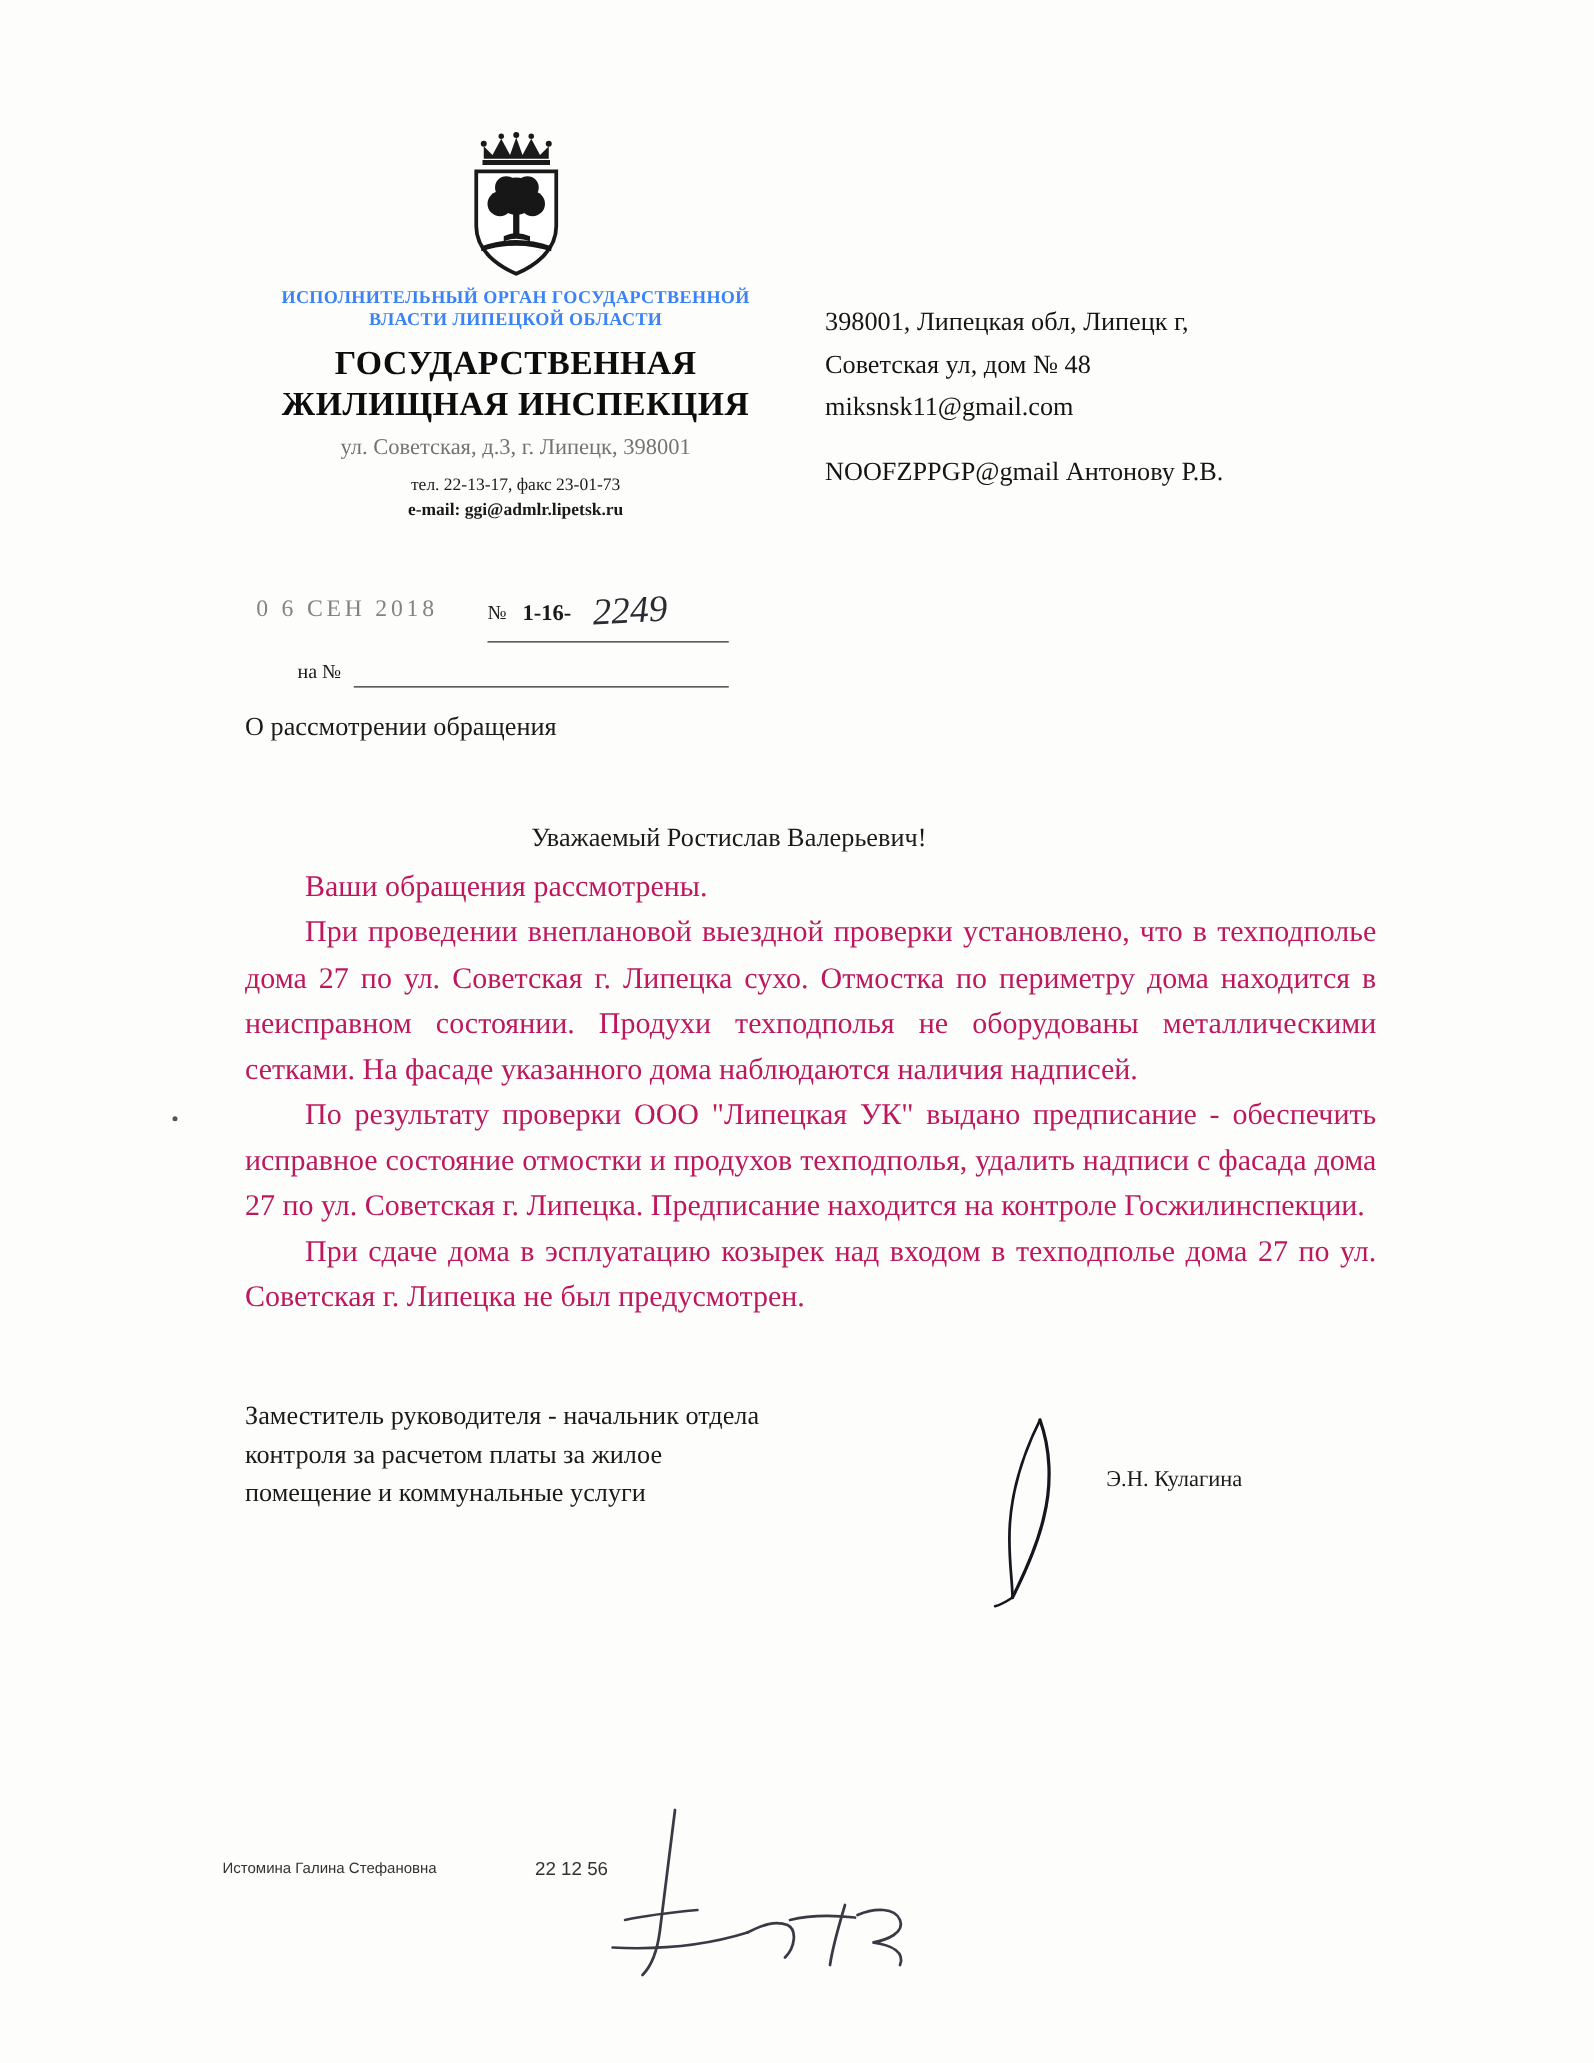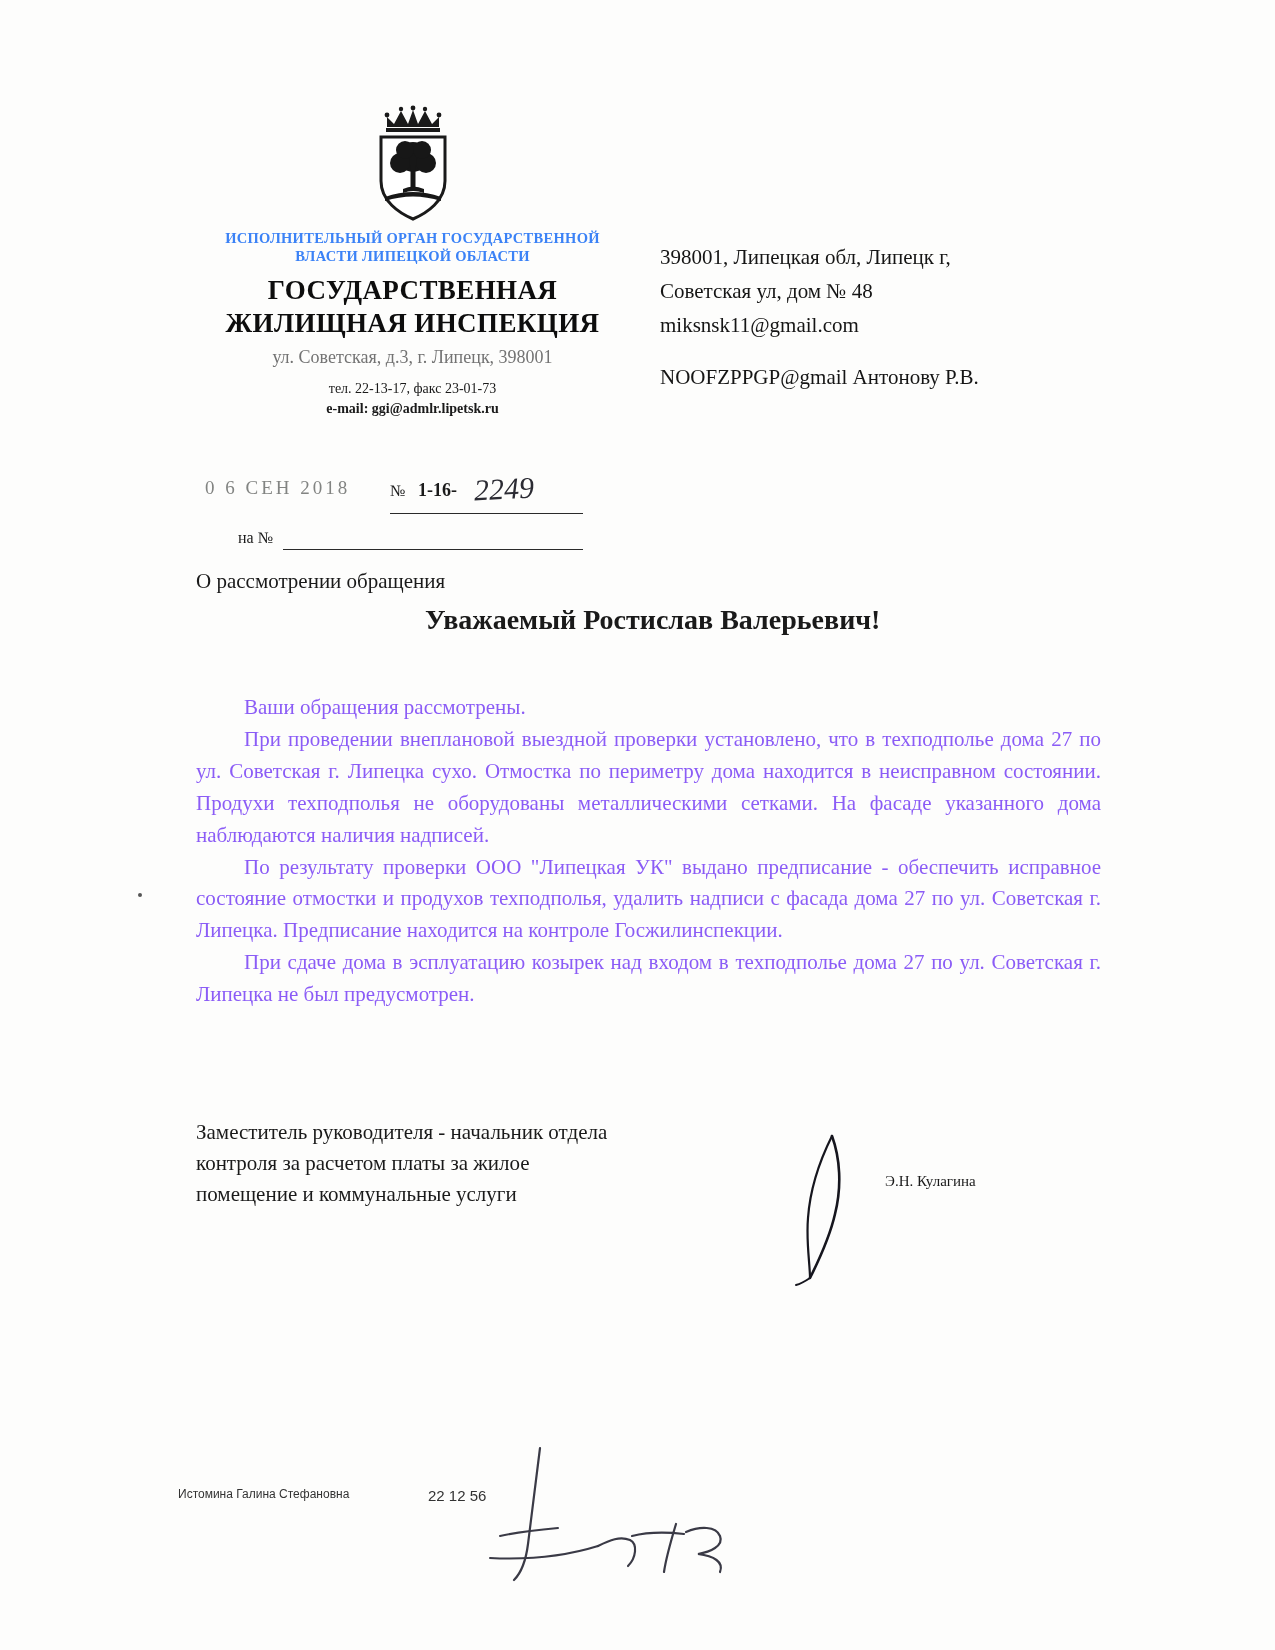--- a/index.html
+++ b/index.html
@@ -147,55 +147,55 @@
     position: absolute;
     left: 196px;
     top: 569px;
     font-size: 21px;
   }
 
   
   .salutation {
     position: absolute;
     left: 425px;
-    top: 604px;
-    font-size: 28px;
-    font-weight: bold;
+    top: 658px;
+    font-size: 21px;
+    font-weight: normal;
   }
 
   
   .body-text {
     position: absolute;
     left: 196px;
     top: 692px;
     width: 905px;
-    font-size: 21px;
+    font-size: 24px;
     line-height: 1.52;
     text-align: justify;
-    color: #8b5cf6;
+    color: #be185d;
   }
   .body-text p {
     margin: 0 0 0 0;
     text-indent: 48px;
   }
   .body-text p + p { margin-top: 0; }
 
   
   .sig-title {
     position: absolute;
     left: 196px;
     top: 1117px;
     font-size: 21px;
     line-height: 1.48;
   }
   .sig-name {
     position: absolute;
     left: 885px;
     top: 1173px;
-    font-size: 15px;
+    font-size: 18px;
   }
   .sig-mark {
     position: absolute;
     left: 780px;
     top: 1130px;
     width: 90px;
     height: 160px;
   }
 
   

